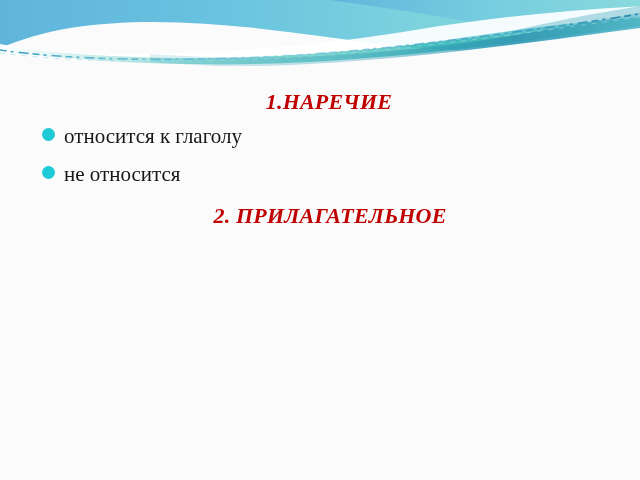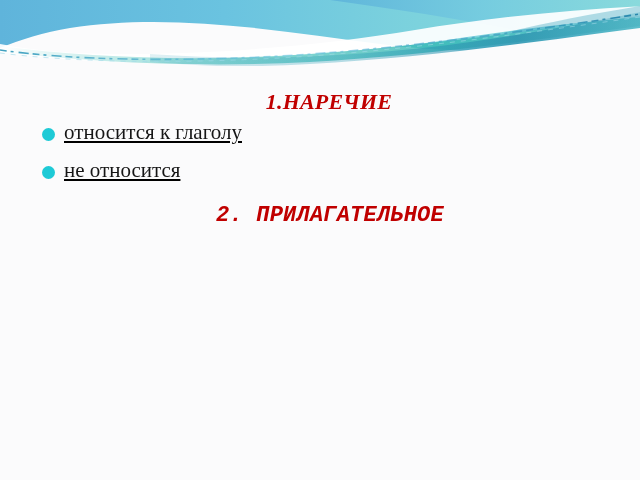--- a/index.html
+++ b/index.html
@@ -51,33 +51,33 @@
     color: #c00000;
     font-weight: bold;
     font-style: italic;
     font-size: 22px;
     line-height: 30px;
     text-align: center;
     letter-spacing: 0.2px;
     white-space: nowrap;
   }
   .heading.h1 { padding-left: 18px; }
-  .heading.h2 { padding-left: 20px; font-family: Liberation Mono, monospace; }
+  .heading.h2 { padding-left: 20px; }
 
   .bullets {
     list-style: none;
     margin: 0;
     padding: 0;
   }
   .bullet-row {
     position: relative;
     display: flex;
+    align-items: center;
     min-height: 38px;
     padding-left: 42px;
-    text-decoration: underline;
   }
   .bullet-dot {
     position: absolute;
     left: 42px;
     top: 50%;
     width: 13px;
     height: 13px;
     margin-top: -8px;
     border-radius: 50%;
     background: #1ecad6;

